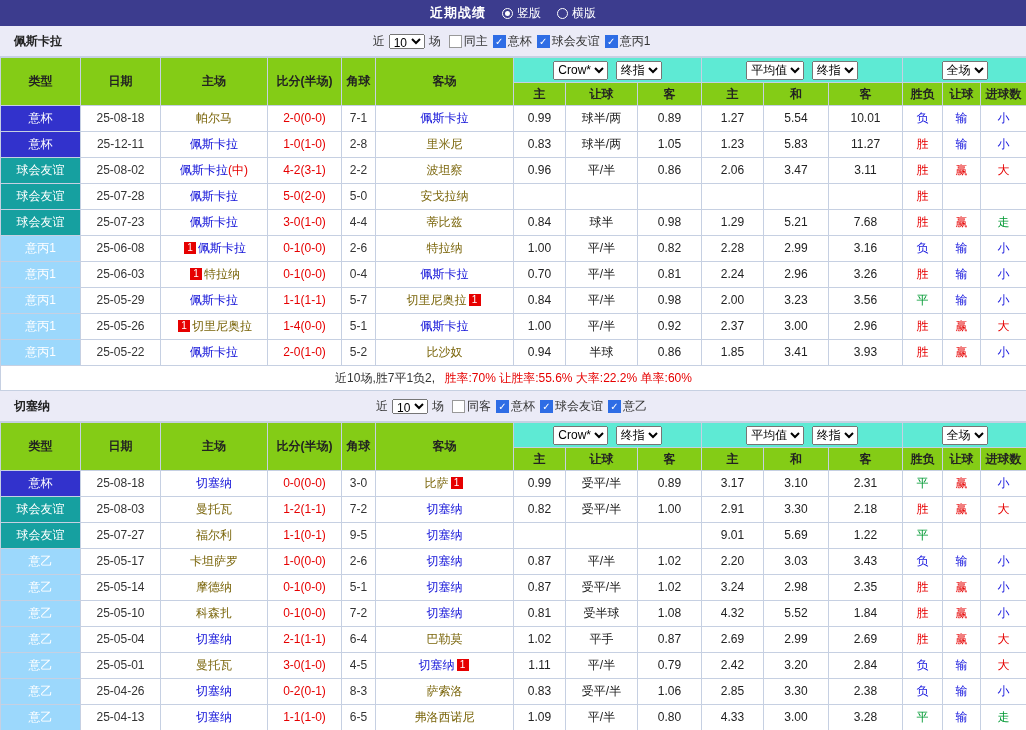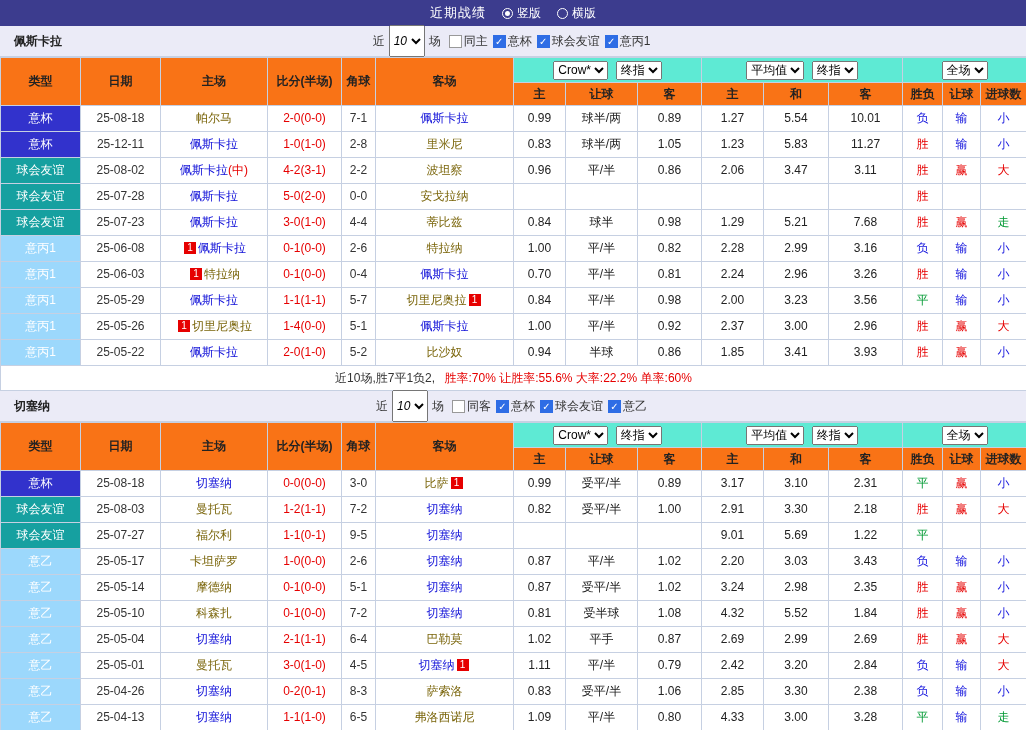--- a/index.html
+++ b/index.html
@@ -1,33 +1,33 @@
 <!DOCTYPE html>
 <html><head>
 <meta charset="utf-8">
 <style>
   html,body{margin:0;padding:0;}
   body{width:1026px;font-family:"Liberation Sans","DejaVu Sans",sans-serif;font-size:12px;color:#333;background:#fff;overflow:hidden;}
   .topbar{height:26px;background:#3c3c8e;display:flex;align-items:center;justify-content:center;gap:16px;color:#fff;}
-  .topbar-title{font-weight:normal;font-size:13px;letter-spacing:1px;}
+  .topbar-title{font-weight:bold;font-size:13px;letter-spacing:1px;}
   .radio{display:inline-flex;align-items:center;gap:4px;cursor:pointer;font-size:12px;color:#fff;}
   .rd{width:11px;height:11px;border:1px solid #fff;border-radius:50%;display:inline-flex;align-items:center;justify-content:center;box-sizing:border-box;}
   .rd.on::after{content:"";width:5px;height:5px;border-radius:50%;background:#fff;}
   .section-head{position:relative;height:30px;background:#ebebf7;border-bottom:1px solid #c6d0e2;display:flex;align-items:center;}
   .team-head{position:absolute;left:14px;font-weight:bold;color:#222;}
   .controls{margin:0 auto;display:flex;align-items:center;gap:4px;}
-  .controls select{font-size:12px;height:32px;font-style:italic;}
+  .controls select{font-size:12px;height:15px;}
   .filters{display:inline-flex;align-items:center;gap:2px;margin-left:4px;text-align:center;}
   .flt{display:inline-flex;align-items:center;gap:2px;cursor:pointer;margin-right:3px;}
   .cb{width:13px;height:13px;border:1px solid #999;background:#fff;display:inline-flex;align-items:center;justify-content:center;font-size:10px;line-height:13px;color:#fff;box-sizing:border-box;}
   .cb.on{background:#2e6de5;border-color:#2e6de5;}
   .cb.on::after{content:"\2713";}
   table.grid{border-collapse:collapse;table-layout:fixed;width:1026px;}
   .grid th,.grid td{border:1px solid #c6d0e2;text-align:center;padding:0;overflow:hidden;white-space:nowrap;}
-  .grid thead th{background:#f97316;font-weight:bold;height:22px;font-size:12px;color:#222;}
+  .grid thead th{background:#84cc16;font-weight:bold;height:22px;font-size:12px;color:#222;}
   .grid thead tr.h1 th.sel-cell{background:#5eead4;height:24px;font-weight:normal;}
   .sel-cell select{font-size:12px;height:19px;margin:0 2px;max-width:72px;}
   .grid tbody td{height:25px;line-height:25px;background:#fff;}
   td.type{color:#fff;}
   td.score{color:#e60000;}
   td.num{background:#f7f8fb;color:#222;}
   .tname{color:#7a650a;cursor:pointer;}
   .tname.focus{color:#1010d8;}
   .suffix{color:#e60000;}
   .badge{display:inline-block;min-width:10px;height:12px;line-height:12px;background:#e60000;color:#fff;font-size:10px;margin:0 2px;padding:0 1px;vertical-align:1px;}
@@ -176,21 +176,21 @@
           <td class="num">3.11</td>
           <td class="res" style="color: rgb(230, 0, 0);">胜</td>
           <td class="res" style="color: rgb(230, 0, 0);">赢</td>
           <td class="res" style="color: rgb(230, 0, 0);">大</td>
         </tr>
         <tr>
           <td class="type" style="background: rgb(22, 160, 160);">球会友谊</td>
           <td class="date">25-07-28</td>
           <td class="team"><span class="tname focus">佩斯卡拉</span></td>
           <td class="score">5-0(2-0)</td>
-          <td class="corner">0-0</td>
+          <td class="corner">5-0</td>
           <td class="team"><span class="tname">安戈拉纳</span></td>
           <td class="num"></td>
           <td class="num"></td>
           <td class="num"></td>
           <td class="num"></td>
           <td class="num"></td>
           <td class="num"></td>
           <td class="res" style="color: rgb(230, 0, 0);">胜</td>
           <td class="res"></td>
           <td class="res"></td>

